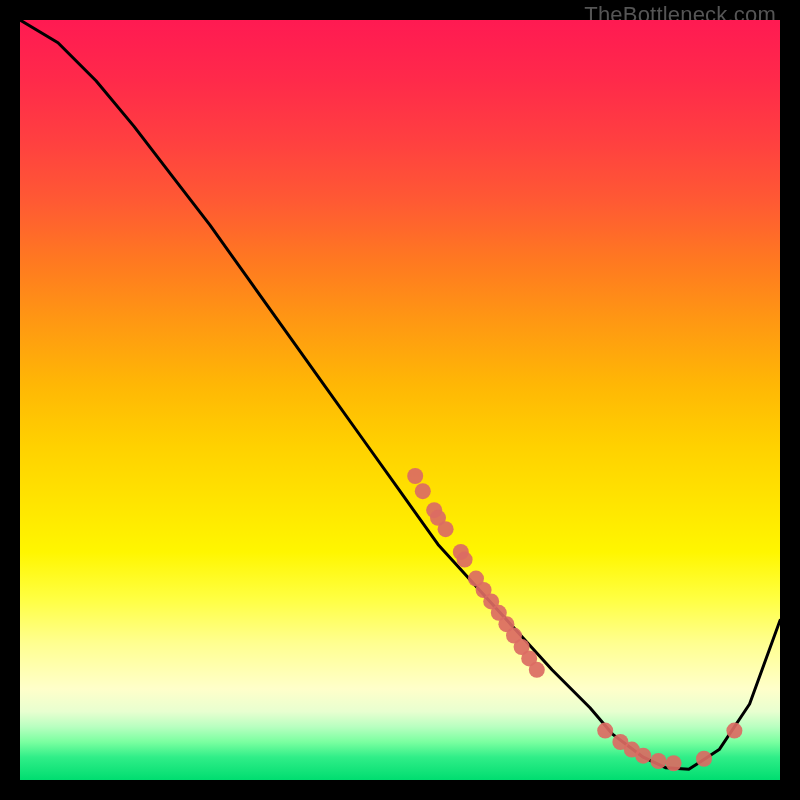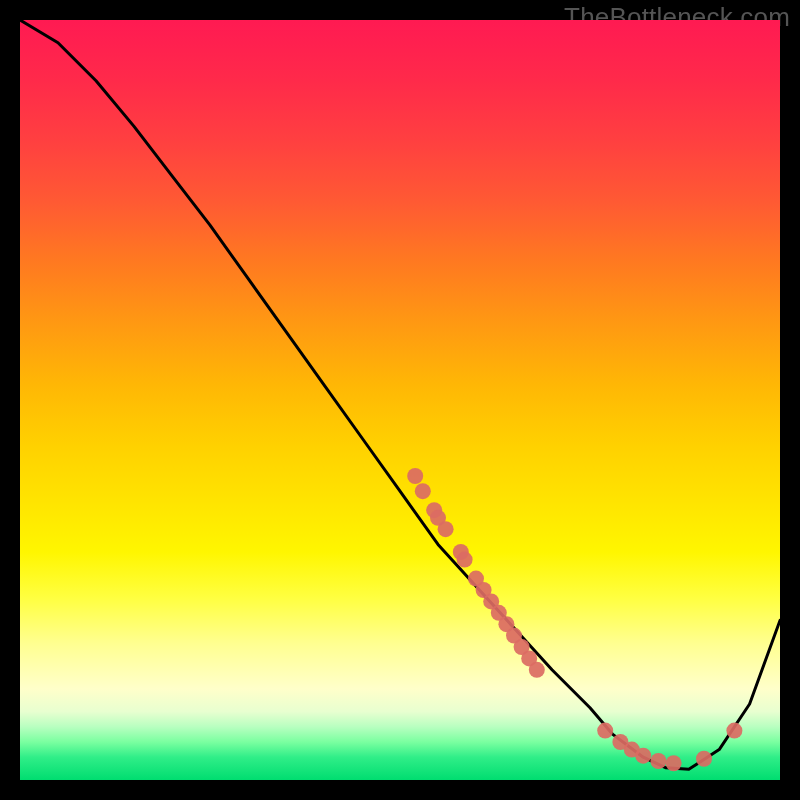--- a/index.html
+++ b/index.html
@@ -38,23 +38,23 @@
       #ffffca 88%,
       #e8ffd0 91%,
       #b8ffc0 93%,
       #7affa0 95%,
       #30ee88 97%,
       #00dd70 100%);
   }
   .watermark {
     position: absolute;
     top: 2px;
-    right: 10px;
+    right: 24px;
     color: #555;
-    font-size: 26px;
+    font-size: 22px;
     font-weight: 500;
     letter-spacing: 0.2px;
     user-select: none;
     margin-left: 10px;
   }
   svg.curve {
     position: absolute;
     left: 0;
     top: 0;
     width: 760px;

